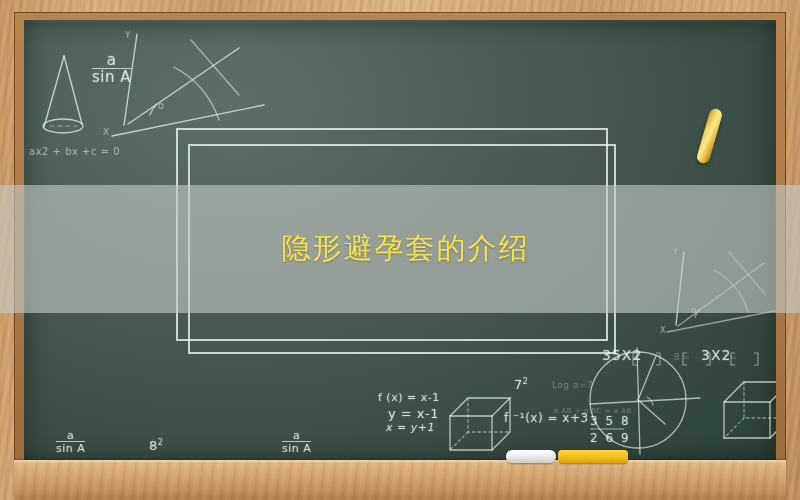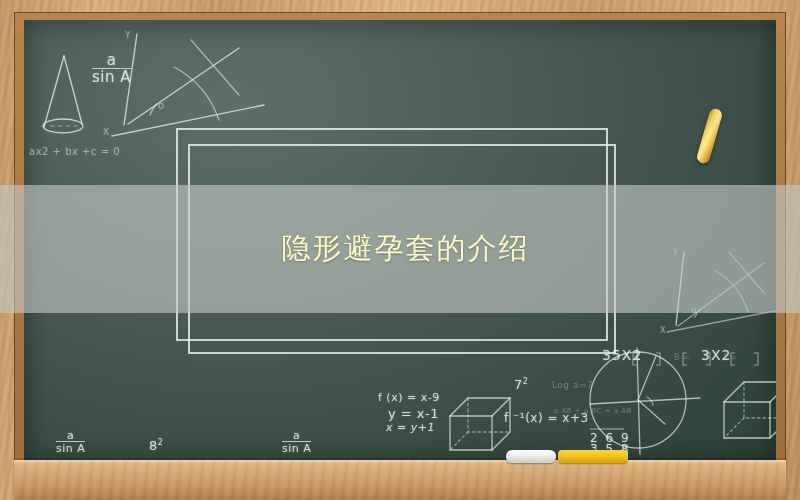--- a/index.html
+++ b/index.html
@@ -99,21 +99,21 @@
     position: absolute;
     left: 0; right: 0;
     top: 185px; height: 128px;
     background: rgba(196,202,197,0.62);
     display: flex;
     align-items: center;
     justify-content: center;
     z-index: 6;
   }
   .band-title {
-    color: #fef9c3;
+    color: #fde047;
     font-family: "DejaVu Sans", sans-serif;
     font-size: 29px;
     font-weight: 400;
     letter-spacing: 2px;
     text-shadow: 0 1px 2px rgba(60,70,64,0.45);
     white-space: nowrap;
     margin-left: 11px;
   }
 
   
@@ -238,21 +238,21 @@
     <div class="chalk dim" style="left:649px; top:228px; font-size:8px;">Y</div>
     <div class="chalk dim" style="left:636px; top:306px; font-size:8px;">X</div>
     <div class="chalk dim" style="left:667px; top:285px; font-size:9px;">o</div>
     <div class="chalk" style="left:578px; top:327px; font-size:14px; letter-spacing:1px;">35X2</div>
     <div class="chalk" style="left:677px; top:327px; font-size:14px; letter-spacing:1px;">3X2</div>
     <div class="chalk faint" style="left:528px; top:360px; font-size:9px;">Log a=7</div>
     <div class="chalk faint" style="left:600px; top:333px; font-size:8px;">A =</div>
     <div class="chalk faint" style="left:650px; top:333px; font-size:8px;">B =</div>
     <div class="chalk faint" style="left:700px; top:333px; font-size:8px;">I =</div>
 
-    <div class="chalk" style="left:354px; top:371px; font-size:11px; line-height:1.35;">f (x) = x-9</div>
+    <div class="chalk" style="left:354px; top:371px; font-size:11px; line-height:1.35;">f (x) = x-1</div>
     <div class="chalk" style="left:364px; top:386px; font-size:13px;">y = x-1</div>
     <div class="chalk" style="left:362px; top:401px; font-size:11px;font-style:italic;">x = y+1</div>
     <div class="chalk" style="left:490px; top:357px; font-size:13px;">
       <span>7</span><sup style="font-size:8px;">2</sup>
     </div>
     <div class="chalk faint" style="left:530px; top:387px; font-size:7px;">a AB + a BC = a AB</div>
     <div class="chalk" style="left:32px; top:410px; font-size:11px;">
       <span class="frac">
         <span class="num">a</span>
         <span class="den">sin A</span>
@@ -263,21 +263,21 @@
         <span class="num">a</span>
         <span class="den">sin A</span>
       </span>
     </div>
     <div class="chalk" style="left:125px; top:418px; font-size:13px;">
       <span>8</span><sup style="font-size:8px;">2</sup>
     </div>
 
     <div class="chalk" style="left:480px; top:391px; font-size:12px;">f ⁻¹(x) = x+3</div>
     <div class="chalk faint" style="left:482px; top:434px; font-size:8px;">alog (bc)</div>
-    <div class="chalk" style="left:566px; top:394px; font-size:12px; letter-spacing:2px;margin-top:28px;">3 5 8</div>
+    <div class="chalk" style="left:566px; top:394px; font-size:12px; letter-spacing:2px;">3 5 8</div>
     <div class="chalk" style="left:566px; top:411px; font-size:12px; letter-spacing:2px;">2 6 9</div>
     <div class="chalk" style="left:564px; top:431px; font-size:12px; letter-spacing:2px;">6 3 7</div>
 
     <div class="chalk-stick-yellow-board"></div>
   </div>
 
   <div class="band">
     <div class="band-title">隐形避孕套的介绍</div>
   </div>
 

